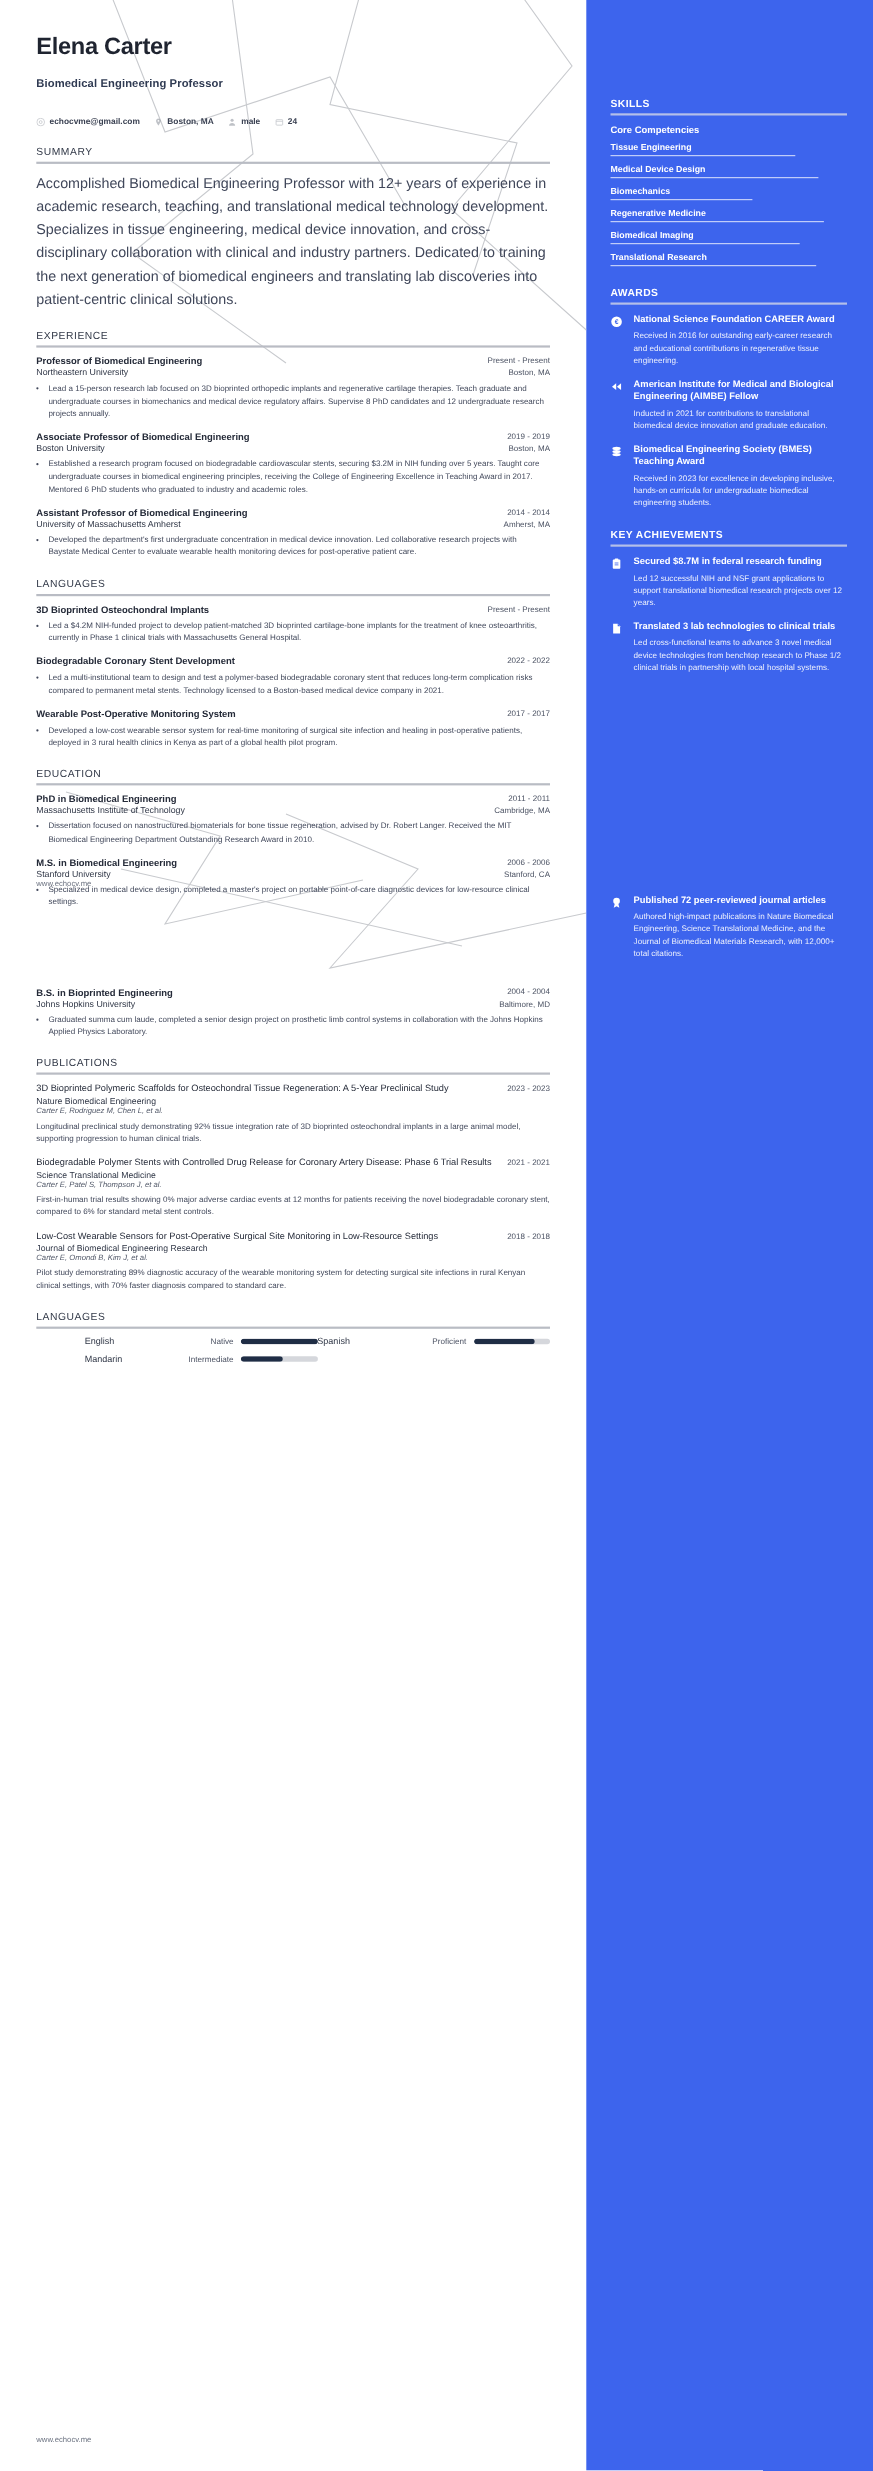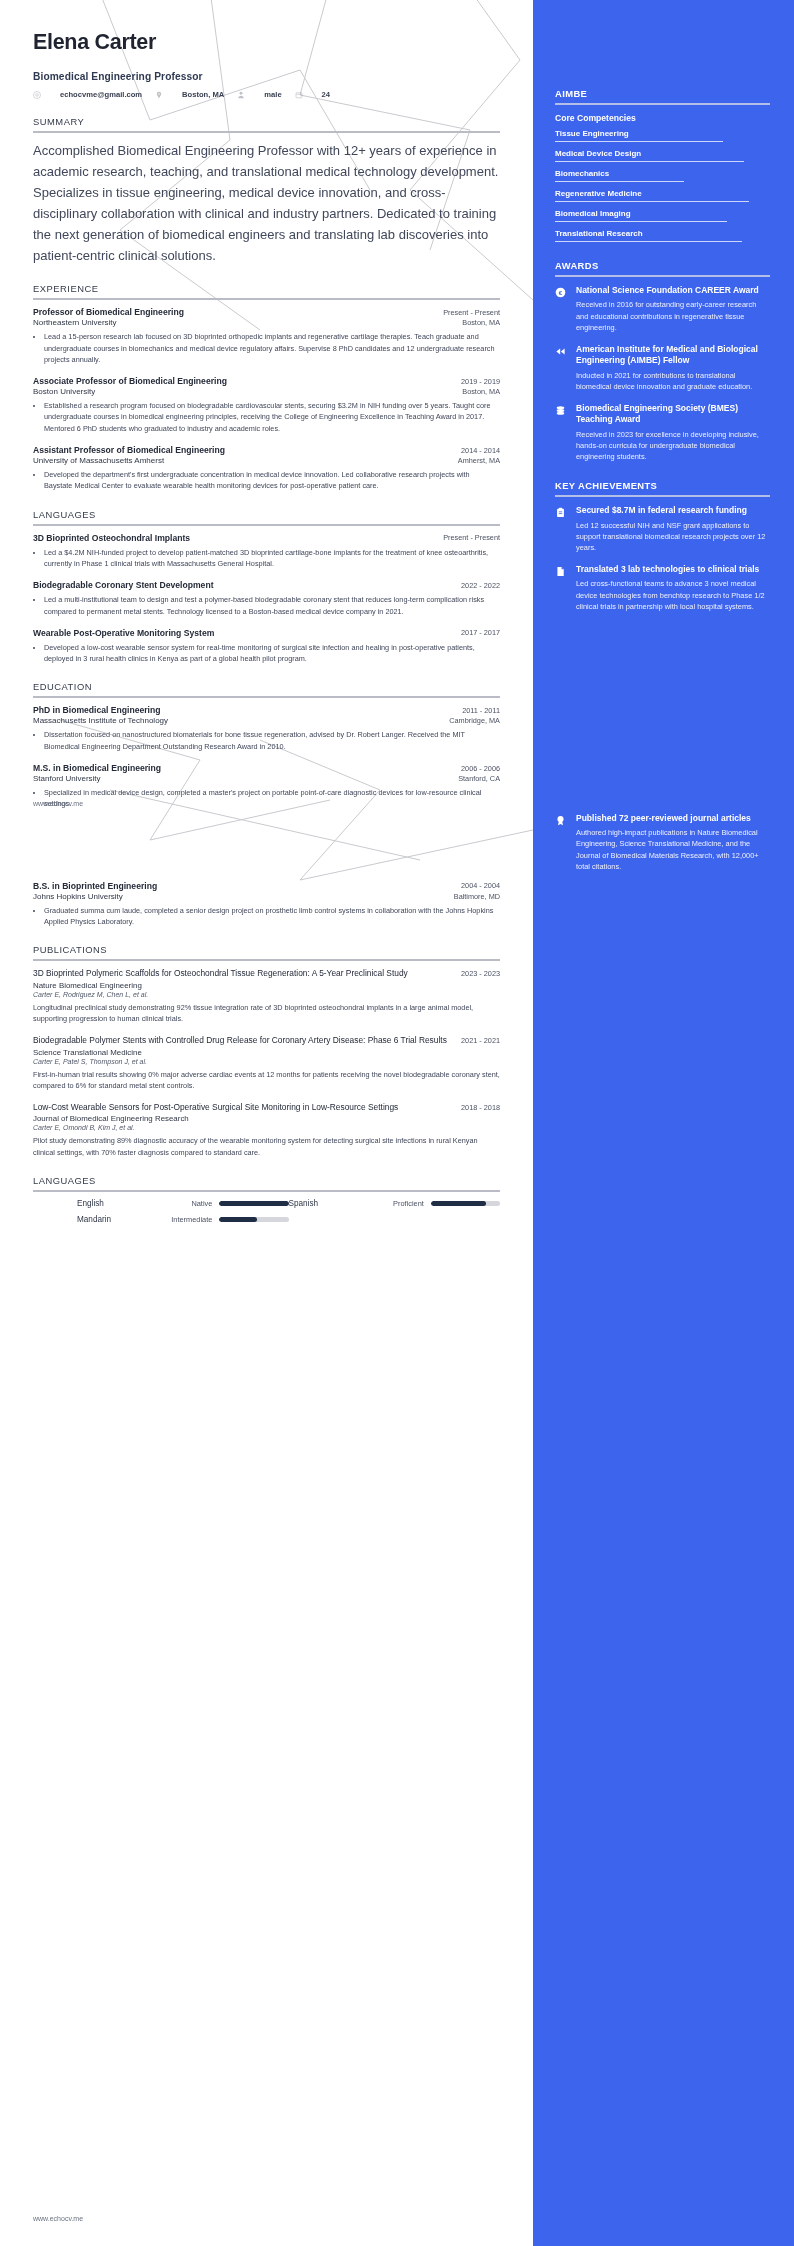--- a/index.html
+++ b/index.html
@@ -14,35 +14,35 @@
   .page { position: relative; width: 794px; min-height: 2246px; overflow: hidden; }
 
   
   .rail { position: absolute; top: 0; right: 0; width: 261px; height: 2246px; background: #3d64ed; }
   .deco { position: absolute; top: 0; left: 0; width: 533px; height: 900px; pointer-events: none; }
 
   .left { position: absolute; top: 0; left: 0; width: 533px; padding: 30px 33px 0 33px; }
   .right { position: absolute; top: 0; right: 0; width: 261px; padding: 88px 24px 0 22px; color: #fff; }
 
   h1.name { font-size: 21.5px; font-weight: bold; letter-spacing: -0.3px; color: #1f2430; margin-bottom: 16px; }
-  .role { font-size: 10.2px; font-weight: bold; color: #2f3a52; margin-bottom: 8px; letter-spacing: .1px; }
+  .role { font-size: 10.2px; font-weight: bold; color: #2f3a52; margin-bottom: 24px; letter-spacing: .1px; }
 
   .contacts { display: flex; align-items: center; gap: 4px; flex-wrap: wrap; font-size: 7.6px; font-weight: bold; color: #3a4152; }
-  .contacts .item { display: flex; align-items: center; gap: 19px; margin-right: 9px; }
+  .contacts .item { display: flex; align-items: center; gap: 4px; margin-right: 9px; }
   .ci { width: 8px; height: 8px; opacity: .55; display: inline-block; }
   .ci svg { display: block; }
 
   .sec { margin-top: 17px; }
   .sec-title { font-size: 9.4px; letter-spacing: .5px; color: #333a49; margin-bottom: 4px; }
   .sec-rule { height: 2px; background: #b9bcc4; margin-bottom: 7px; }
 
   .summary { font-size: 13px; line-height: 1.62; color: #40475a; }
 
   .entry { margin-bottom: 11px; }
-  .entry-head { display: flex; justify-content: space-between; align-items: center; }
+  .entry-head { display: flex; justify-content: space-between; align-items: flex-start; }
   .entry-title { font-size: 8.6px; font-weight: bold; color: #242a38; }
   .entry-dates { font-size: 7.3px; color: #4a5162; white-space: nowrap; padding-left: 8px; }
   .entry-sub { display: flex; justify-content: space-between; align-items: center; margin-top: 1px; }
   .entry-org { font-size: 8px; color: #2f3646; }
   .entry-loc { font-size: 7.3px; color: #4a5162; white-space: nowrap; padding-left: 8px; }
   ul.bullets { margin: 4px 0 0 11px; }
   ul.bullets li { font-size: 7.3px; line-height: 1.55; color: #40475a; margin-bottom: 1px; }
 
   .pub { margin-bottom: 11px; }
   .pub-head { display: flex; justify-content: space-between; align-items: baseline; }
@@ -347,21 +347,21 @@
       </div>
     </div>
   </div>
 
   <div class="footer" style="top:800px">www.echocv.me</div>
   <div class="footer" style="top:2215px">www.echocv.me</div>
 
   <div class="right">
 
     <div class="r-sec">
-      <div class="r-title">AIMBE</div>
+      <div class="r-title">SKILLS</div>
       <div class="r-rule"></div>
       <div class="skill-group">Core Competencies</div>
       <div class="skill">Tissue Engineering</div>
       <div class="skill-rule skill-w1"></div>
       <div class="skill">Medical Device Design</div>
       <div class="skill-rule skill-w2"></div>
       <div class="skill">Biomechanics</div>
       <div class="skill-rule skill-w3"></div>
       <div class="skill">Regenerative Medicine</div>
       <div class="skill-rule skill-w4"></div>

